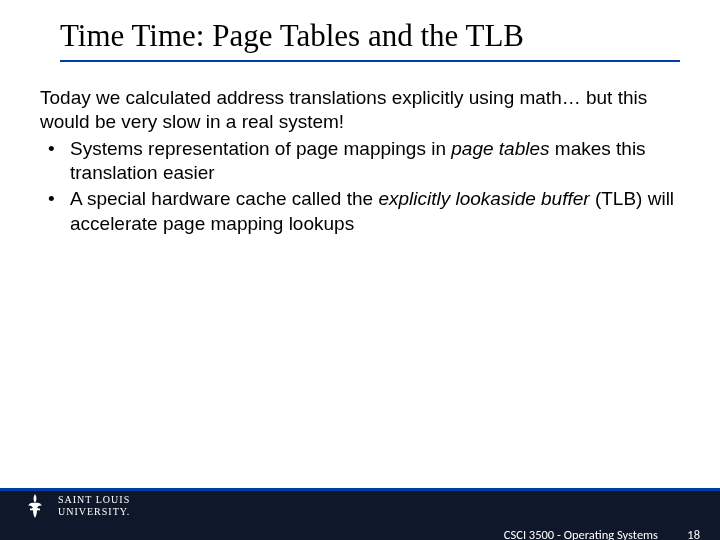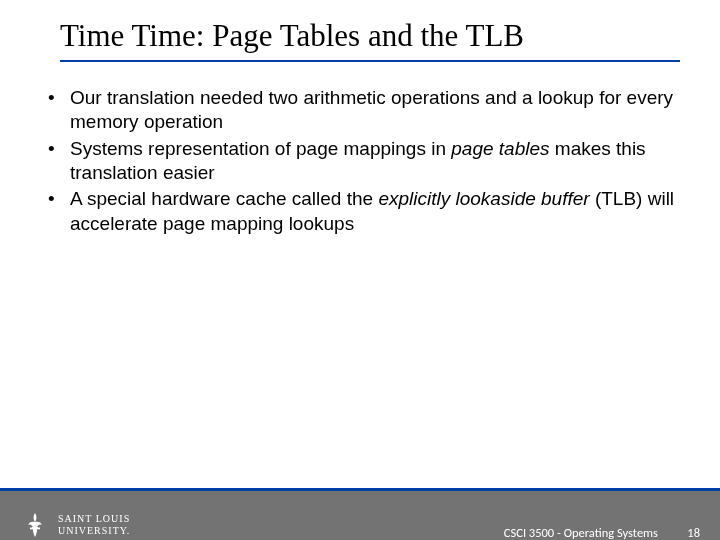--- a/index.html
+++ b/index.html
@@ -67,23 +67,23 @@
     right: 0;
     height: 52px;
   }
   .footer-line {
     height: 3px;
     background: #003da5;
     width: 100%;
   }
   .footer-bar {
     height: 49px;
-    background: #737373;
+    background: #0f172a;
     display: flex;
-    align-items: flex-end;
+    align-items: flex-start;
     justify-content: space-between;
     padding: 0 20px 0 20px;
     position: relative;
   }
   .logo-wrap {
     display: flex;
     align-items: center;
     gap: 8px;
   }
   .fleur {
@@ -116,24 +116,22 @@
 </head>
 <body>
 
 <div class="slide">
   <div class="title-area">
     <h1 class="title">Time Time: Page Tables and the TLB</h1>
     <div class="title-underline"></div>
   </div>
 
   <div class="content">
+    <p class="intro">Today we calculated address translations explicitly using math… but this would be very slow in a real system!</p>
     <ul class="bullets">
-      <li>
-        <span>Our translation needed two arithmetic operations and a lookup for every memory operation</span><span class="italic"></span><span></span>
-      </li>
       <li>
         <span>Systems representation of page mappings in </span><span class="italic">page tables</span><span> makes this translation easier</span>
       </li>
       <li>
         <span>A special hardware cache called the </span><span class="italic">explicitly lookaside buffer</span><span> (TLB) will accelerate page mapping lookups</span>
       </li>
     </ul>
   </div>
 
   <div class="footer">

